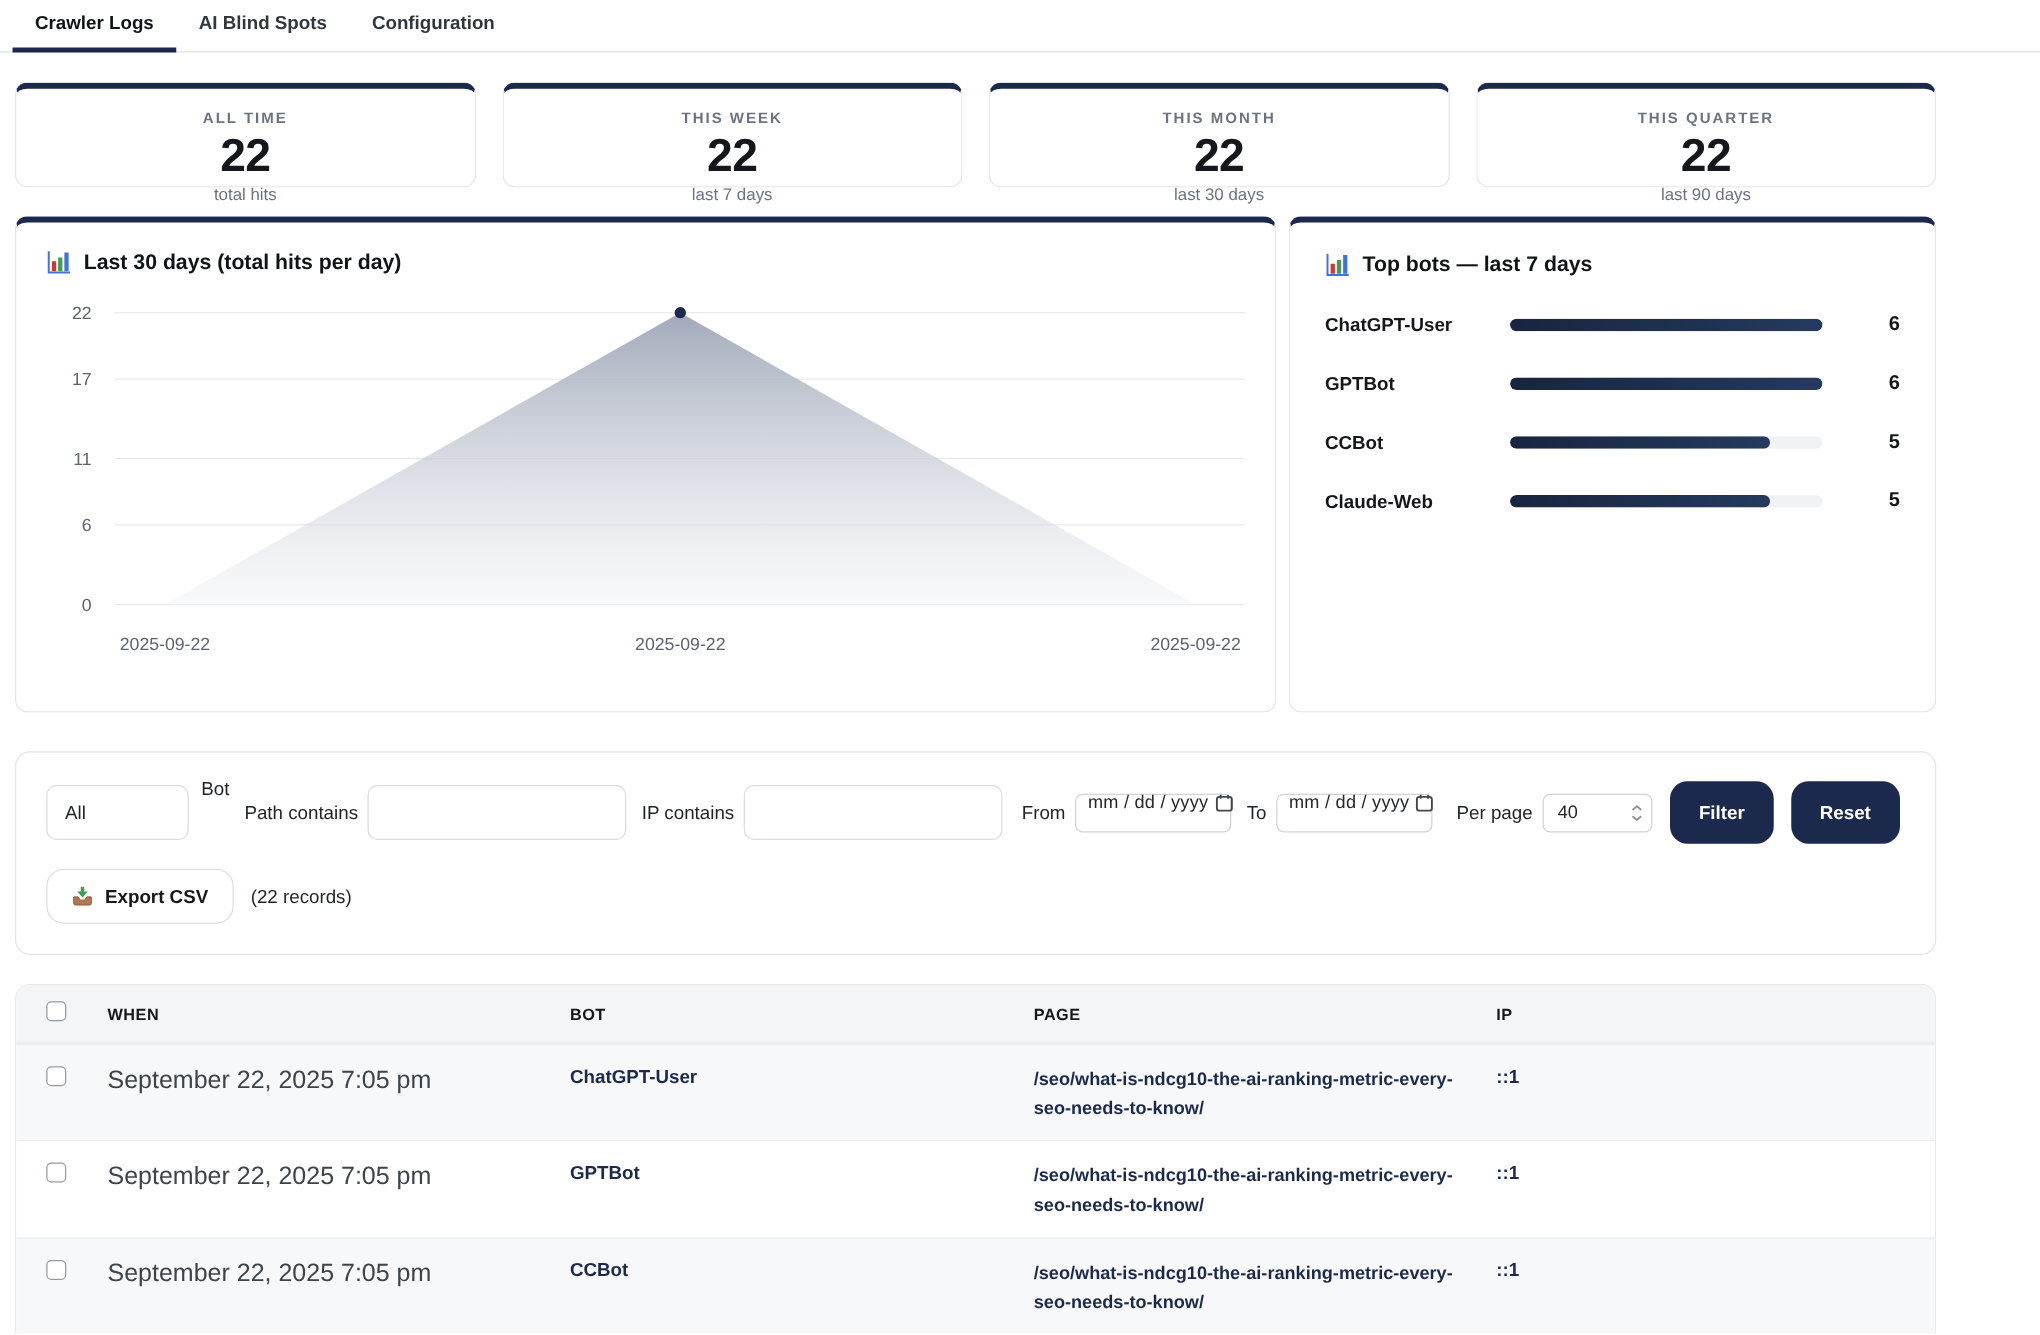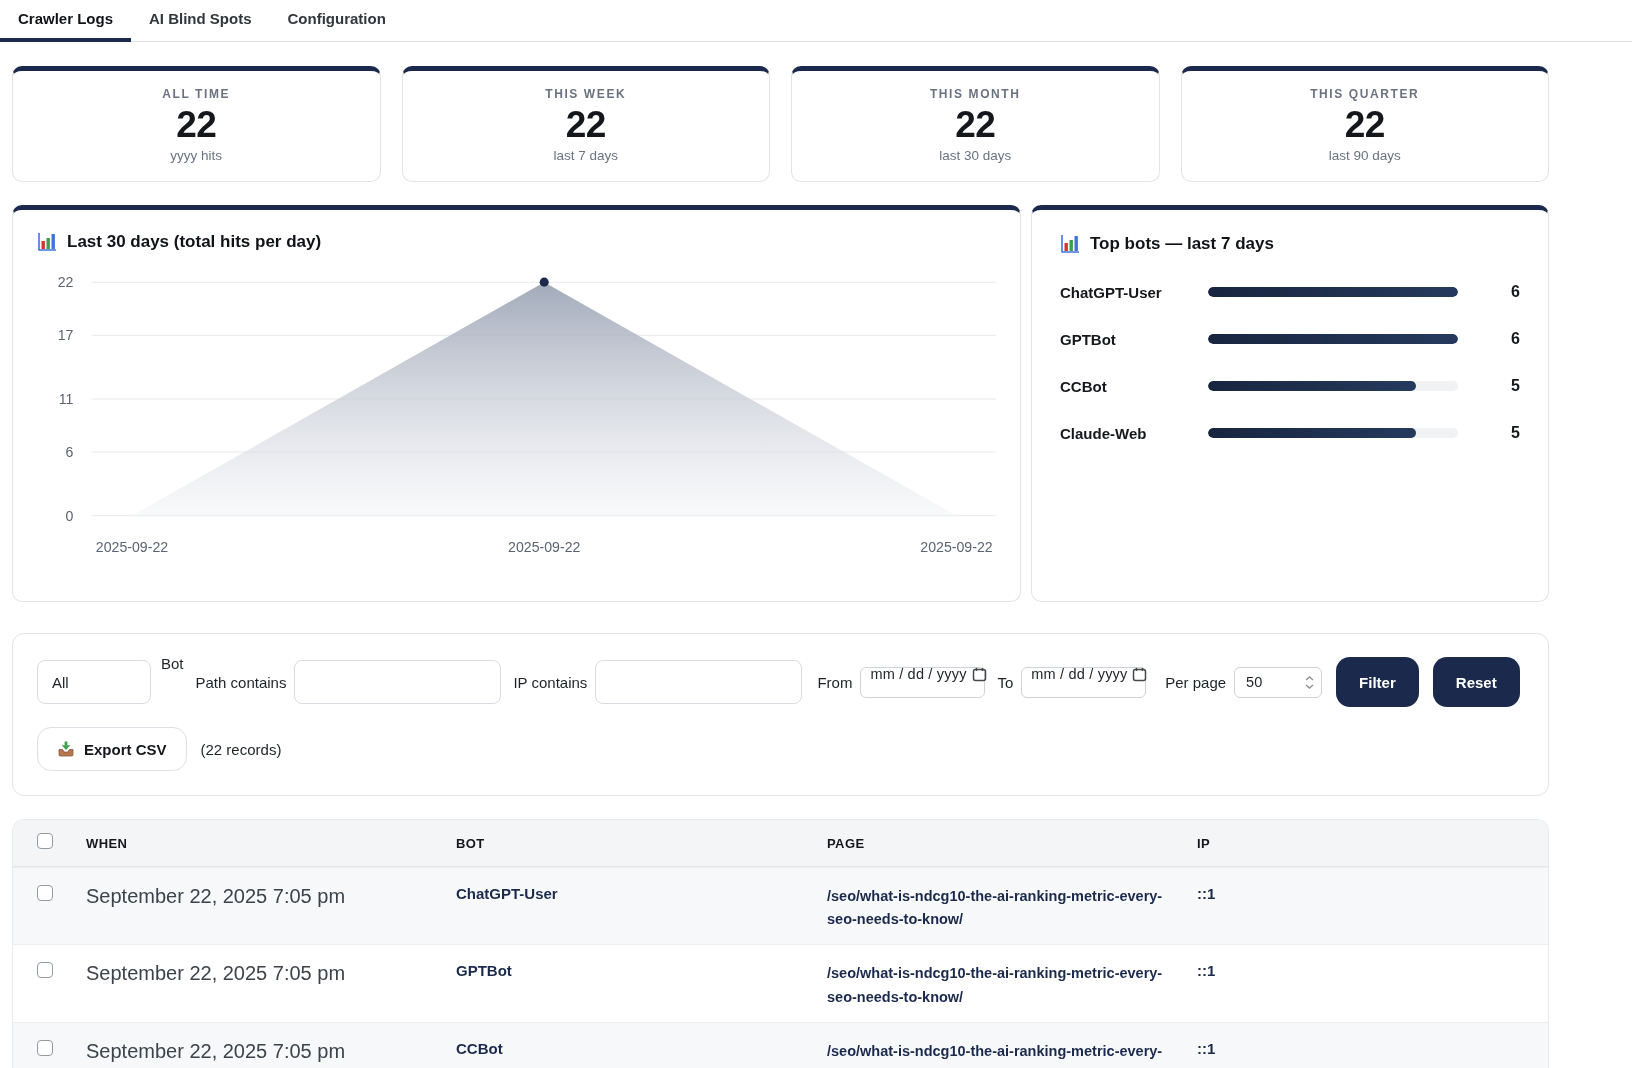--- a/index.html
+++ b/index.html
@@ -2,31 +2,31 @@
 <html><head>
 <meta charset="utf-8">
 <style>
   * { margin:0; padding:0; box-sizing:border-box; }
   html,body { overflow:hidden; }
   body {
     width:1632px; height:1068px; background:#ffffff;
     font-family:"Liberation Sans", sans-serif; color:#1d2327;
   }
   
-  .tabbar { display:flex; border-bottom:1px solid #dfe1e4; height:42px; }
+  .tabbar { display:flex; padding-left:10px; border-bottom:1px solid #dfe1e4; height:42px; }
   .tab { padding:10px 18px 0; font-size:15px; font-weight:600; color:#32373d; position:relative; cursor:pointer; }
   .tab.active { color:#101318; font-weight:700; }
   .tab.active::after { content:""; position:absolute; left:0; right:0; bottom:-1px; height:4px; background:var(--navy); }
   :root { --navy:#1b2a4c; --border:#e2e4e8; --gray:#6b7280; }
   
   .content { padding:24px 83px 0 12px; }
   
   .stats-row { display:flex; gap:21px; }
   .stat-card { flex:1; background:#fff; border:1px solid var(--border); border-top:5px solid var(--navy);
-    border-radius:10px; text-align:center; padding:16px 0 14px; height:116px; }
+    border-radius:10px; text-align:center; padding:16px 0 14px; height:84px; }
   .stat-label { font-size:12px; font-weight:700; letter-spacing:1.6px; color:var(--gray); }
   .stat-value { font-size:37px; font-weight:800; color:#15171c; line-height:1.15; margin-top:3px; letter-spacing:-0.5px; }
   .stat-sub { font-size:13.5px; color:var(--gray); margin-top:1px; }
   
   .charts-row { display:flex; gap:10px; margin-top:23px; }
   .card { background:#fff; border:1px solid var(--border); border-top:5px solid var(--navy); border-radius:10px; }
   .chart-card { width:1009px; height:397px; padding:22px 12px 0 24px; }
   .bots-card { flex:1; height:397px; padding:24px 28px 0; }
   .card-title-row { display:flex; align-items:center; gap:10px; }
   .card-title { font-size:17px; font-weight:700; color:#101318; }
@@ -87,21 +87,21 @@
   <div class="tab">AI Blind Spots</div>
   <div class="tab">Configuration</div>
 </div>
 
 <div class="content">
 
   <div class="stats-row">
     <div class="stat-card">
       <div class="stat-label">ALL TIME</div>
       <div class="stat-value">22</div>
-      <div class="stat-sub">yyyy hits</div>
+      <div class="stat-sub">total hits</div>
     </div>
     <div class="stat-card">
       <div class="stat-label">THIS WEEK</div>
       <div class="stat-value">22</div>
       <div class="stat-sub">last 7 days</div>
     </div>
     <div class="stat-card">
       <div class="stat-label">THIS MONTH</div>
       <div class="stat-value">22</div>
       <div class="stat-sub">last 30 days</div>
@@ -213,21 +213,21 @@
       <span class="date-input">
         <span class="date-ph">mm / dd / yyyy</span>
         <svg class="cal-icon" width="15" height="15" viewBox="0 0 15 15">
           <rect x="1.5" y="2.5" width="12" height="11" rx="2" fill="none" stroke="#44474c" stroke-width="1.5"></rect>
           <line x1="4.5" y1="0.8" x2="4.5" y2="4" stroke="#44474c" stroke-width="1.5"></line>
           <line x1="10.5" y1="0.8" x2="10.5" y2="4" stroke="#44474c" stroke-width="1.5"></line>
         </svg>
       </span>
       <span class="f-label" style="margin-left:19px;">Per page</span>
       <span class="num-input">
-        <span>50</span>
+        <span>40</span>
         <span class="spinner">
           <svg width="9" height="5" viewBox="0 0 9 5">
               <path d="M1 4 L4.5 1 L8 4" stroke="#8c9196" stroke-width="1.4" fill="none"></path>
             </svg>
           <svg width="9" height="5" viewBox="0 0 9 5">
               <path d="M1 1 L4.5 4 L8 1" stroke="#8c9196" stroke-width="1.4" fill="none"></path>
             </svg>
         </span>
       </span>
       <button class="btn">Filter</button>

